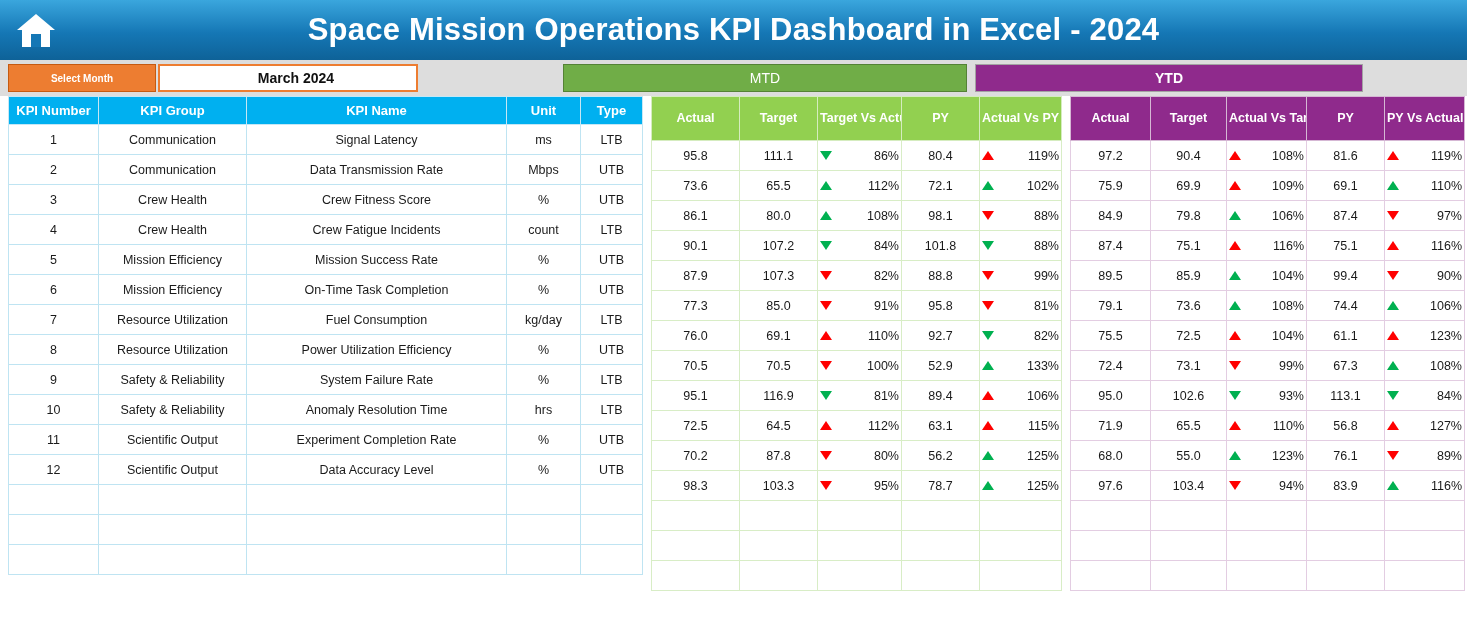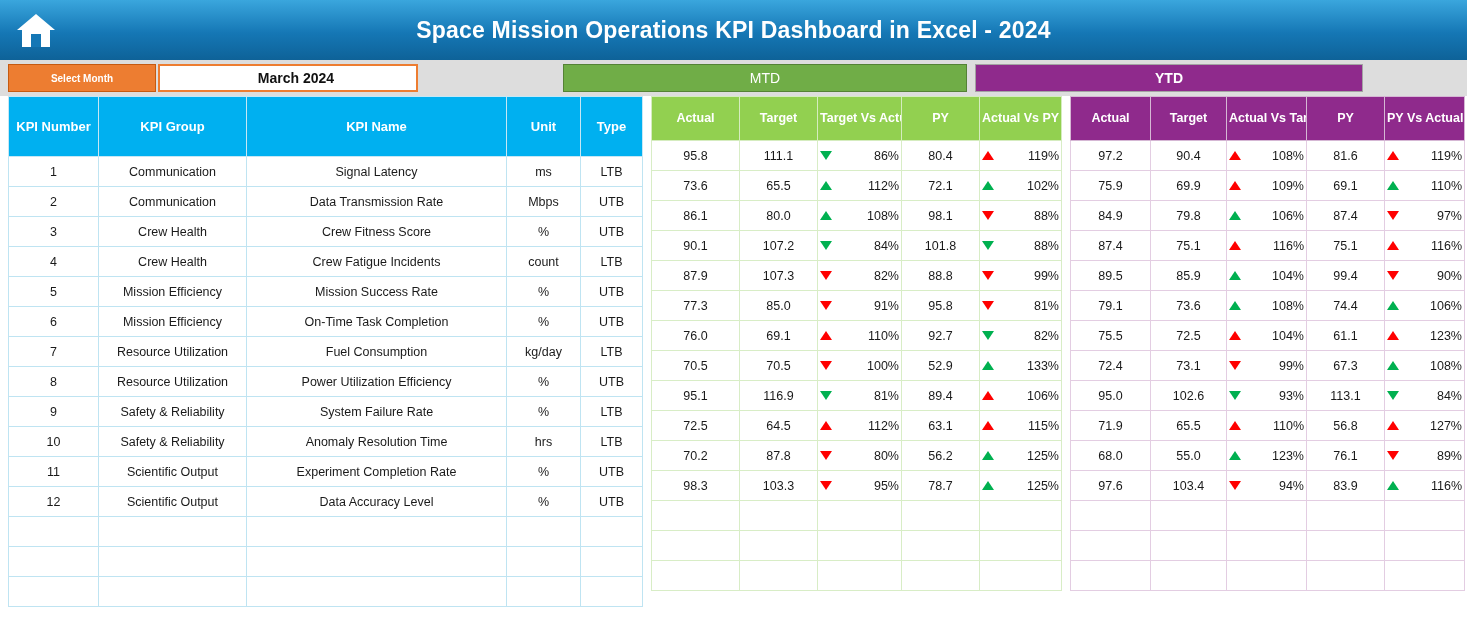--- a/index.html
+++ b/index.html
@@ -35,21 +35,21 @@
     display: flex;
     align-items: center;
     justify-content: center;
   }
   .header-title {
     position: absolute;
     left: 0;
     right: 0;
     text-align: center;
     color: #ffffff;
-    font-size: 23px;
+    font-size: 31px;
     font-weight: bold;
     letter-spacing: 0.2px;
     pointer-events: none;
   }
 
   
   .band {
     height: 36px;
     background: #dddddd;
     display: flex;
@@ -136,21 +136,21 @@
     overflow: hidden;
   }
 
   
   .kpi-table { width: 634px; }
   .kpi-table th {
     background: #00b0f0;
     color: #ffffff;
     font-weight: bold;
     font-size: 13px;
-    height: 60px;
+    height: 28px;
     border: 1px solid #c6e7f5;
     line-height: 1.05;
   }
   .kpi-table td {
     border: 1px solid #bfe4f2;
     background: #ffffff;
   }
   .kpi-table td.empty { height: 30px; }
 
   

